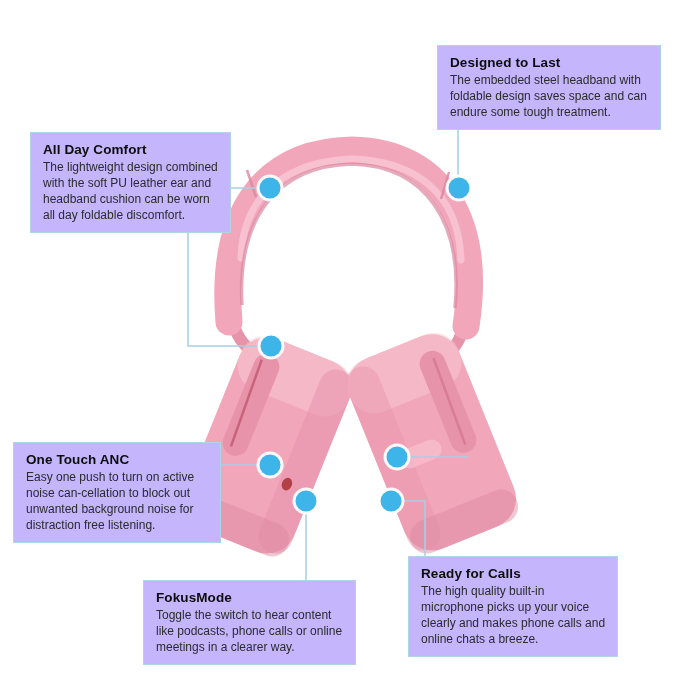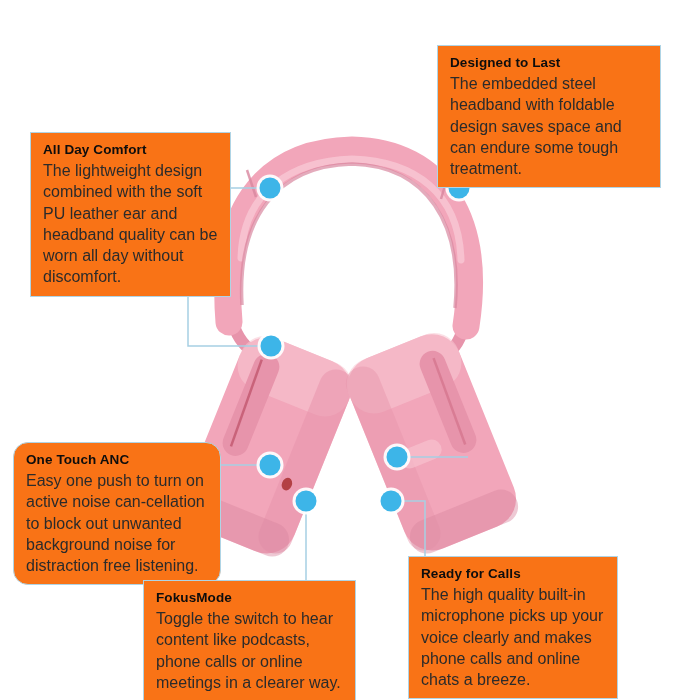--- a/index.html
+++ b/index.html
@@ -11,34 +11,34 @@
   }
   *{margin:0;padding:0;box-sizing:border-box;}
   html,body{background:#fff;}
   .canvas{
     position:relative;width:700px;height:700px;margin:0 auto;
     background:var(--background);overflow:hidden;
     font-family:"Liberation Sans", sans-serif;
   }
   .art{position:absolute;left:0;top:0;z-index:1;}
   .callout{
-    position:absolute;z-index:5;background:#f97316;
+    position:absolute;z-index:5;background:#c4b5fd;
     border:1px solid var(--box-border);
     padding:9px 10px 8px 12px;
   }
   .callout .title{
     font-size:13.5px;font-weight:bold;color:var(--title-color);
     letter-spacing:.1px;margin-bottom:3px;
   }
   .callout .body{
-    font-size:16px;line-height:1.33;color:var(--body-color);
+    font-size:12px;line-height:1.33;color:var(--body-color);
   }
   #c-adc{left:30px;top:88px;width:201px;min-height:67px;margin-top:44px;}
   #c-dtl{left:437px;top:45px;width:224px;min-height:73px;}
-  #c-anc{left:13px;top:442px;width:208px;min-height:71px;border-radius:15px;}
+  #c-anc{left:13px;top:442px;width:208px;min-height:71px;}
   #c-ec {left:468px;top:443px;width:215px;min-height:72px;}
   #c-fm {left:143px;top:580px;width:213px;min-height:70px;}
   #c-rfc{left:408px;top:556px;width:210px;min-height:75px;}
   .connector{stroke:var(--connector);stroke-width:1.5;fill:none;}
   .dot-core{fill:var(--dot-fill);}
   .dot-ring{fill:var(--dot-ring);opacity:.92;}
 </style>
 </head>
 <body>
 
@@ -115,21 +115,21 @@
       </g>
       <g>
         <circle class="dot-ring" cx="391" cy="501" r="13.5"></circle>
           <circle class="dot-core" cx="391" cy="501" r="10.5"></circle>
       </g>
     </g>
   </svg>
 
   <div class="callout" id="c-adc">
     <div class="title">All Day Comfort</div>
-    <div class="body">The lightweight design combined with the soft PU leather ear  and headband quality can be worn all day without discomfort.</div>
+    <div class="body">The lightweight design combined with the soft PU leather ear  and headband cushion can be worn all day foldable discomfort.</div>
   </div>
 
   <div class="callout" id="c-dtl">
     <div class="title">Designed to Last</div>
     <div class="body">The embedded steel headband with foldable design saves space and can endure some tough treatment.</div>
   </div>
 
   <div class="callout" id="c-anc">
     <div class="title">One Touch ANC</div>
     <div class="body">Easy one push to turn on active noise can-cellation to block out unwanted background noise for distraction free listening.</div>

